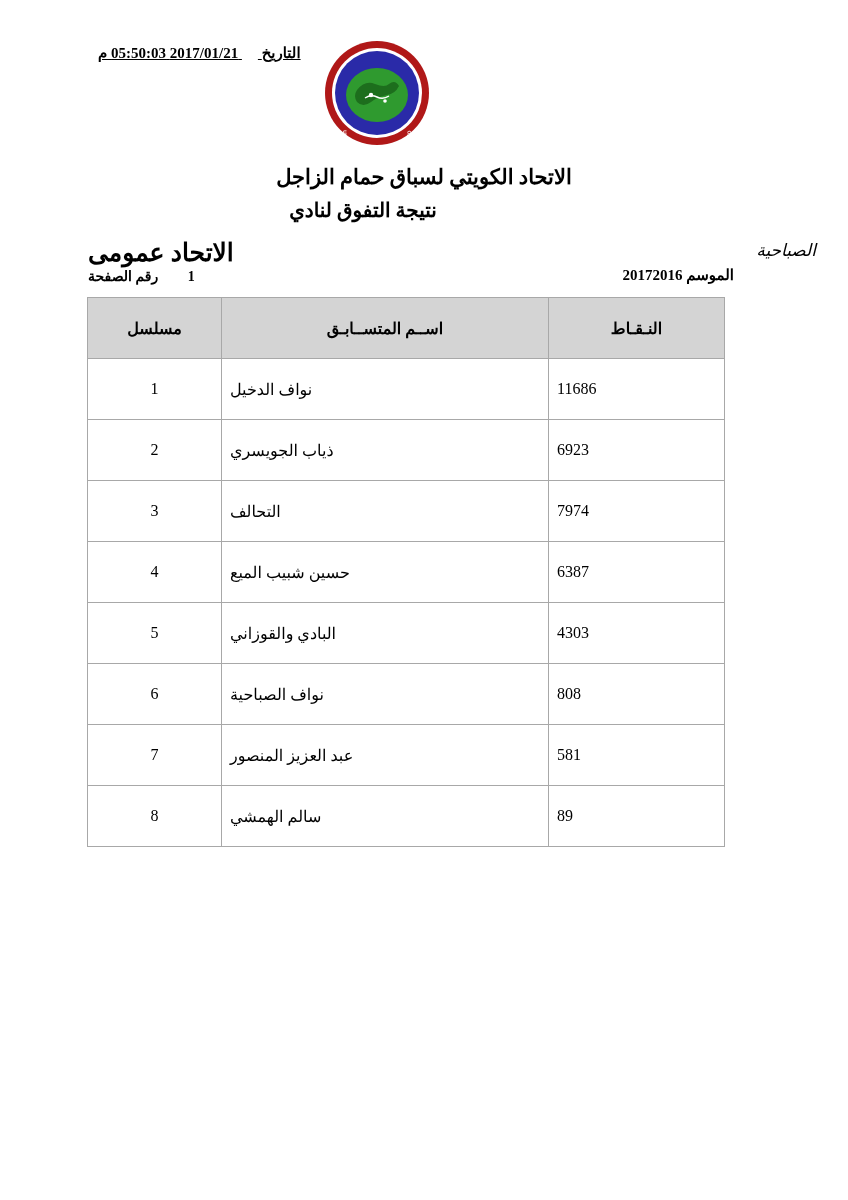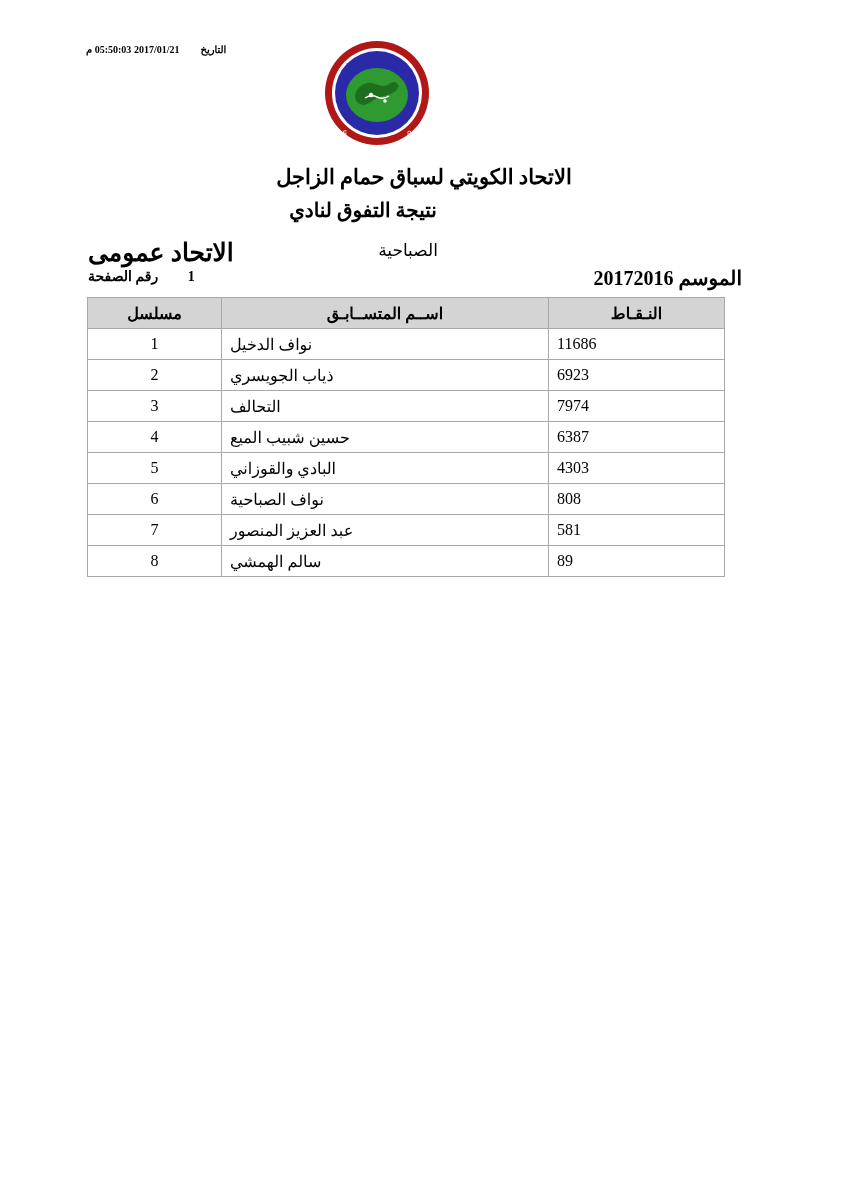--- a/index.html
+++ b/index.html
@@ -25,27 +25,28 @@
   
   .header-row {
     position: absolute;
     top: 38px;
     left: 0;
     width: 848px;
     height: 110px;
   }
   .date-block {
     position: absolute;
-    left: 86px;
+    left: 98px;
     top: 6px;
-    font-size: 10px;
+    font-size: 15px;
     font-weight: bold;
     direction: rtl;
     white-space: nowrap;
     letter-spacing: 0;
+    text-decoration: underline;
   }
   .date-label {
     font-weight: bold;
   }
   .date-value {
     font-weight: bold;
   }
 
   
   .logo {
@@ -86,29 +87,29 @@
     left: 88px;
     font-size: 25px;
     font-weight: bold;
     direction: rtl;
   }
   .club-name {
     position: absolute;
     top: 240px;
     left: 0;
     width: 816px;
-    text-align: center;
     font-size: 17px;
     direction: rtl;
+    font-style: italic;
   }
   .season {
     position: absolute;
     top: 266px;
-    right: 106px;
-    font-size: 20px;
+    right: 114px;
+    font-size: 15px;
     font-weight: bold;
     direction: rtl;
     white-space: nowrap;
   }
   .season .season-value {
     font-weight: bold;
   }
   .page-no {
     position: absolute;
     top: 268px;
@@ -130,21 +131,21 @@
     top: 297px;
     left: 87px;
     width: 637px;
     border-collapse: collapse;
     direction: rtl;
     table-layout: fixed;
   }
   table.results th, table.results td {
     border: 1px solid #a8a8a8;
     height: 30px;
-    padding: 0 8px;
+    padding: 15px 8px;
     font-size: 16px;
   }
   table.results thead th {
     background: #d4d4d4;
     font-weight: bold;
     font-size: 16px;
     text-align: center;
     letter-spacing: 0.5px;
   }
   col.c-seq   { width: 134px; }

